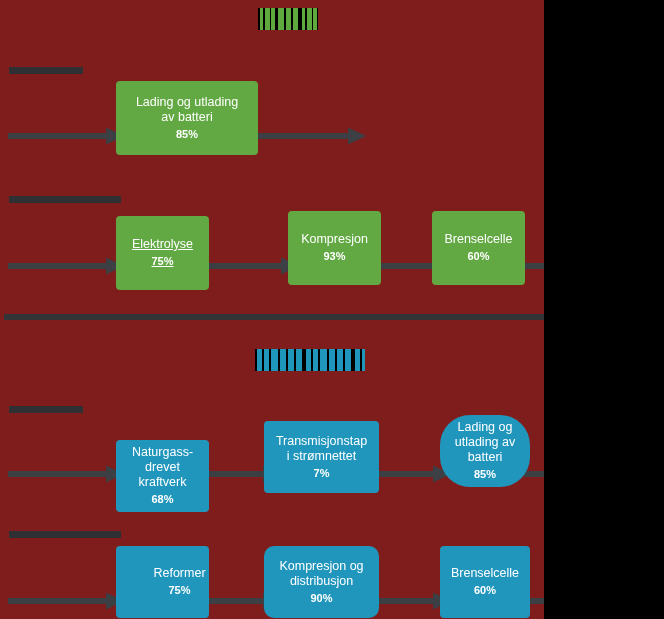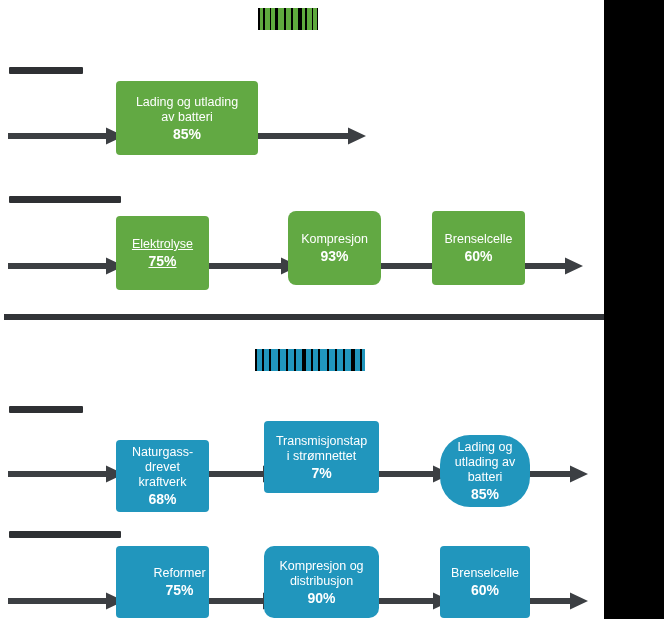--- a/index.html
+++ b/index.html
@@ -2,23 +2,23 @@
 <html><head>
 <meta charset="utf-8">
 <style>
   html, body {
     margin: 0;
     padding: 0;
     background: #000000;
   }
   #canvas {
     position: relative;
-    width: 604px;
+    width: 544px;
     height: 619px;
-    background: #ffffff;
+    background: #7f1d1d;
     font-family: "Liberation Sans", sans-serif;
     overflow: hidden;
   }
 
   
   .redact-bar {
     position: absolute;
     background: #2e3033;
     border-radius: 1px;
   }
@@ -95,21 +95,21 @@
     padding: 4px 6px;
     z-index: 3;
   }
   .node .node-label {
     font-size: 12.5px;
     line-height: 15px;
     font-weight: 400;
     white-space: pre-line;
   }
   .node .node-value {
-    font-size: 14px;
+    font-size: 11px;
     line-height: 16px;
     font-weight: 700;
     margin-top: 1px;
   }
   .node.green { background: #62a943; }
   .node.blue  { background: #2196bd; }
 
   
   .arrow {
     position: absolute;
@@ -159,21 +159,21 @@
     <div class="node-label">Elektrolyse</div>
     <div class="node-value">75%</div>
   </div>
 
   <div class="arrow" style="left:203px; top:257px; width:96px;">
     <svg viewBox="0 0 96 18" preserveAspectRatio="none">
       <path d="M0 6 L78 6 L78 0.5 L96 9 L78 17.5 L78 12 L0 12 Z" fill="#3c3f43"></path>
     </svg>
   </div>
 
-  <div class="node green" style="left:288px; top:211px; width:93px; height:74px;border-radius:8px;">
+  <div class="node green" style="left:288px; top:211px; width:93px; height:74px;">
     <div class="node-label">Kompresjon</div>
     <div class="node-value">93%</div>
   </div>
 
   <div class="arrow" style="left:375px; top:257px; width:96px;">
     <svg viewBox="0 0 96 18" preserveAspectRatio="none">
       <path d="M0 6 L78 6 L78 0.5 L96 9 L78 17.5 L78 12 L0 12 Z" fill="#3c3f43"></path>
     </svg>
   </div>
 
@@ -220,21 +220,21 @@
 i strømnettet</div>
     <div class="node-value">7%</div>
   </div>
 
   <div class="arrow" style="left:373px; top:465px; width:78px;">
     <svg viewBox="0 0 78 18" preserveAspectRatio="none">
       <path d="M0 6 L60 6 L60 0.5 L78 9 L60 17.5 L60 12 L0 12 Z" fill="#3c3f43"></path>
     </svg>
   </div>
 
-  <div class="node blue" style="left:440px; top:435px; width:90px; height:72px;border-radius:30px;">
+  <div class="node blue" style="left:440px; top:415px; width:90px; height:72px;border-radius:30px;">
     <div class="node-label">Lading og
 utlading av
 batteri</div>
     <div class="node-value">85%</div>
   </div>
 
   <div class="arrow" style="left:524px; top:465px; width:64px;">
     <svg viewBox="0 0 64 18" preserveAspectRatio="none">
       <path d="M0 6 L46 6 L46 0.5 L64 9 L46 17.5 L46 12 L0 12 Z" fill="#3c3f43"></path>
     </svg>

